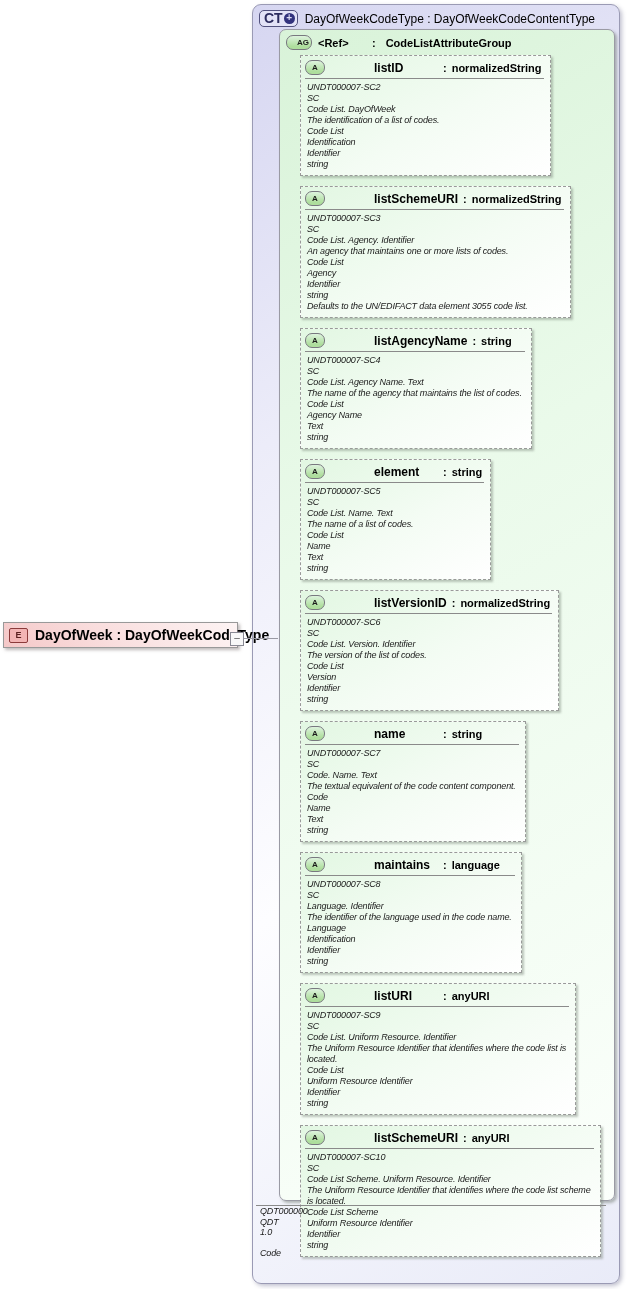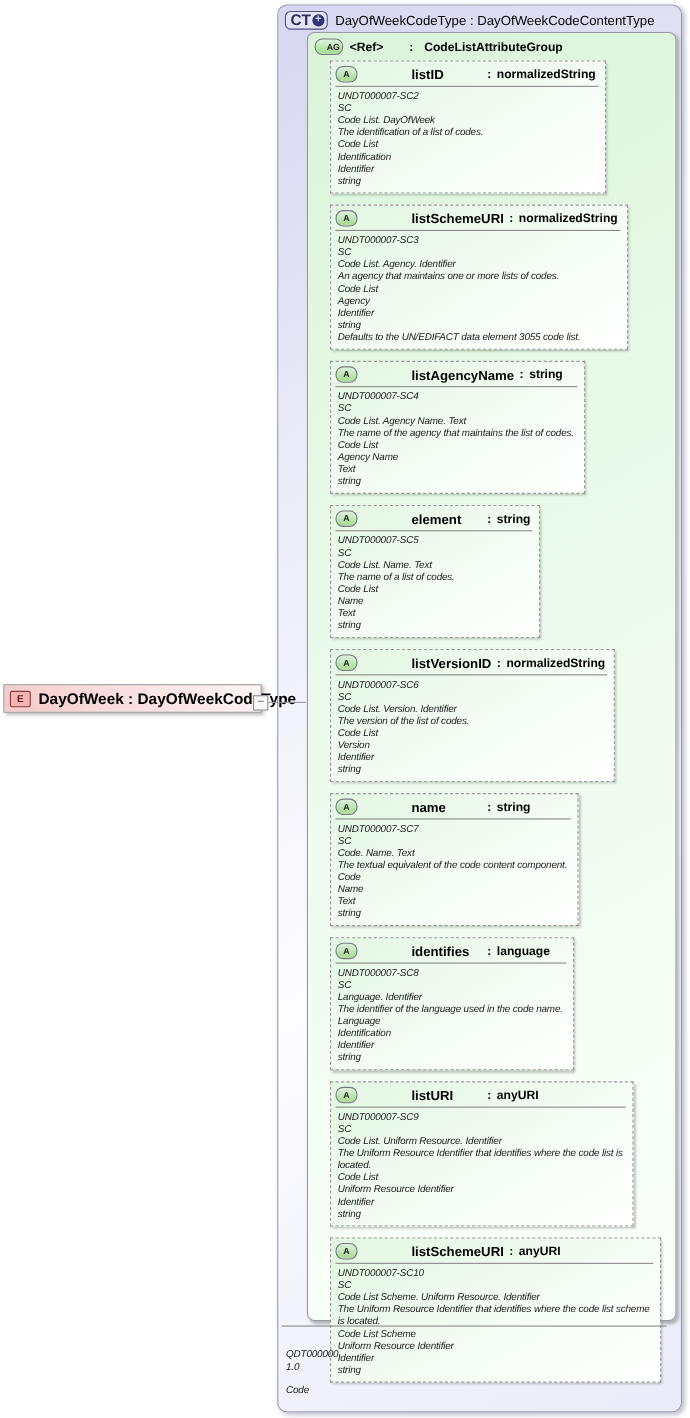--- a/index.html
+++ b/index.html
@@ -45,21 +45,21 @@
           background:linear-gradient(#ddf3dd,#aede9d 80%);font-size:8px;font-weight:bold;
           line-height:13px;text-align:center;color:#1c1c1c;flex:0 0 auto;}
   .attr-name{display:inline-block;min-width:64px;font-size:12px;font-weight:bold;margin-left:44px;}
   .attr-colon,.attr-type{font-size:11px;font-weight:bold;}
   .attr-doc{border-top:1px solid #8a8a8a;margin:0 0 0 1px;padding:3px 3px 1px 2px;}
   .doc-line{font-size:9px;font-style:italic;line-height:11px;min-height:11px;
             letter-spacing:-0.15px;white-space:pre;color:#1a1a1a;}
 
   
   .ct-doc{position:absolute;left:3px;right:13px;top:1200px;border-top:1px solid #8a8a8a;
-          padding:20px 0 0 4px;}
+          padding:0 0 0 4px;}
   .ct-doc .doc-line{line-height:10.5px;min-height:10.5px;}
 
   
   .el-box{position:absolute;left:3px;top:622px;width:233px;
           border:1px solid #999;
           background:linear-gradient(225deg,#fdf4f4 0%,#f9dede 55%,#f5c8c8 100%);
           box-shadow:2px 2px 3px rgba(130,120,120,.5);}
   .el-header{display:flex;align-items:center;gap:7px;padding:4px 6px 4px 5px;}
   .el-icon{display:inline-block;width:17px;height:13px;border:1px solid #8b3a3a;border-radius:2px;
            background:#f3b4b4;font-size:9px;font-weight:bold;line-height:13px;text-align:center;
@@ -207,21 +207,21 @@
               <div class="doc-line">Code</div>
               <div class="doc-line">Name</div>
               <div class="doc-line">Text</div>
               <div class="doc-line">string</div>
             </div>
   </div>
 
   <div class="attr-box">
     <div class="attr-header">
       <span class="a-icon">A</span>
-      <span class="attr-name">identifies</span>
+      <span class="attr-name">maintains</span>
       <span class="attr-colon">:</span>
       <span class="attr-type">language</span>
     </div>
     <div class="attr-doc">
               <div class="doc-line">UNDT000007-SC8</div>
               <div class="doc-line">SC</div>
               <div class="doc-line">Language. Identifier</div>
               <div class="doc-line">The identifier of the language used in the code name.</div>
               <div class="doc-line">Language</div>
               <div class="doc-line">Identification</div>
@@ -267,20 +267,21 @@
               <div class="doc-line">Uniform Resource Identifier</div>
               <div class="doc-line">Identifier</div>
               <div class="doc-line">string</div>
             </div>
   </div>
 </div>
     </div>
 
     <div class="ct-doc" id="ct-doc">
         <div class="doc-line">QDT000000</div>
+        <div class="doc-line">QDT</div>
         <div class="doc-line">1.0</div>
         <div class="doc-line"></div>
         <div class="doc-line">Code</div>
       </div>
   </div>
 
   <div class="el-box">
     <div class="el-header">
       <span class="el-icon">E</span>
       <span class="el-title">DayOfWeek : DayOfWeekCodeType</span>

